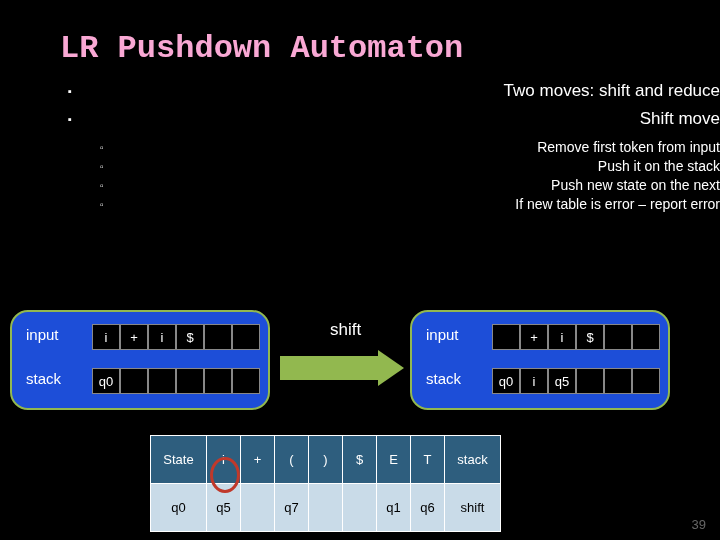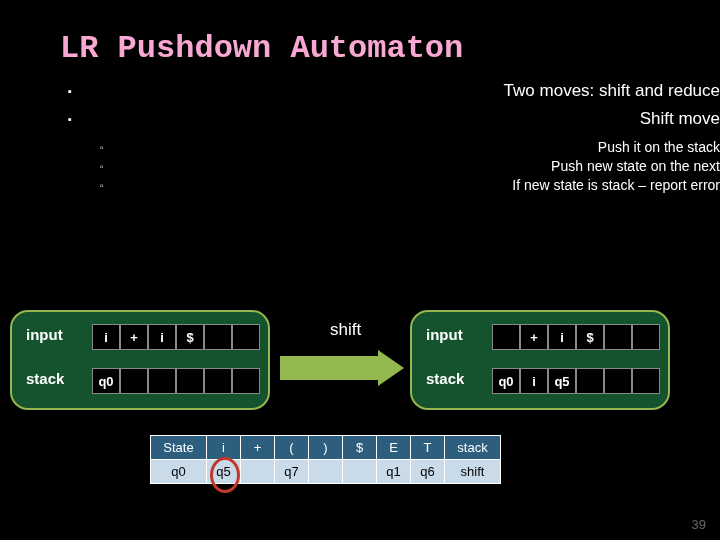--- a/index.html
+++ b/index.html
@@ -56,22 +56,21 @@
   .diagram {
     position: absolute;
     top: 310px;
     left: 0;
     width: 720px;
   }
   .group {
     position: absolute;
     border: 2px solid #92b84f;
     border-radius: 18px;
-    background: #14532d;
-    font-weight: bold;
+    background: #1d4ed8;
   }
   .label {
     position: absolute;
     font-size: 15px;
     color: #fff;
   }
   .cell-row {
     position: absolute;
     display: flex;
     gap: 0;
@@ -111,21 +110,21 @@
   .parse-table {
     position: absolute;
     top: 435px;
     left: 150px;
     border-collapse: collapse;
     font-size: 13px;
   }
   .parse-table th, .parse-table td {
     border: 1px solid #fff;
     text-align: center;
-    padding: 4px 0;
+    padding: 16px 0;
     min-width: 34px;
     height: 24px;
   }
   .parse-table th {
     background: #2e5e7e;
     color: #fff;
     font-weight: normal;
   }
   .parse-table td {
     background: #c9dbe8;
@@ -154,23 +153,24 @@
 </style>
 </head>
 <body>
 
 <div class="title">LR Pushdown Automaton</div>
 
 <div class="content">
   <div class="bullet-l1">Two moves: shift and reduce</div>
   <div class="bullet-l1">Shift move</div>
   <div class="bullet-l2-wrap">
+    <div class="bullet-l2">Remove first token from input</div>
     <div class="bullet-l2">Push it on the stack</div>
     <div class="bullet-l2">Push new state on the next</div>
-    <div class="bullet-l2">If new state is stack – report error</div>
+    <div class="bullet-l2">If new table is error – report error</div>
   </div>
 </div>
 
 <div class="diagram">
 
   <div class="group" style="left:10px; top:0; width:260px; height:100px;">
     <div class="label" style="left:14px; top:14px;">input</div>
     <div class="cell-row" style="left:80px; top:12px;">
       <div class="cell">i</div>
       <div class="cell">+</div>

